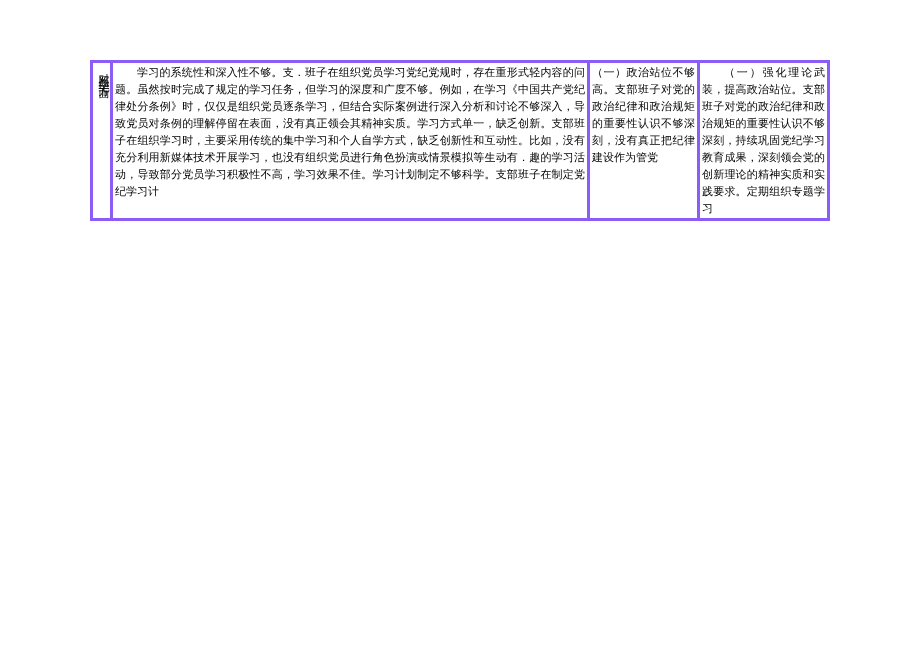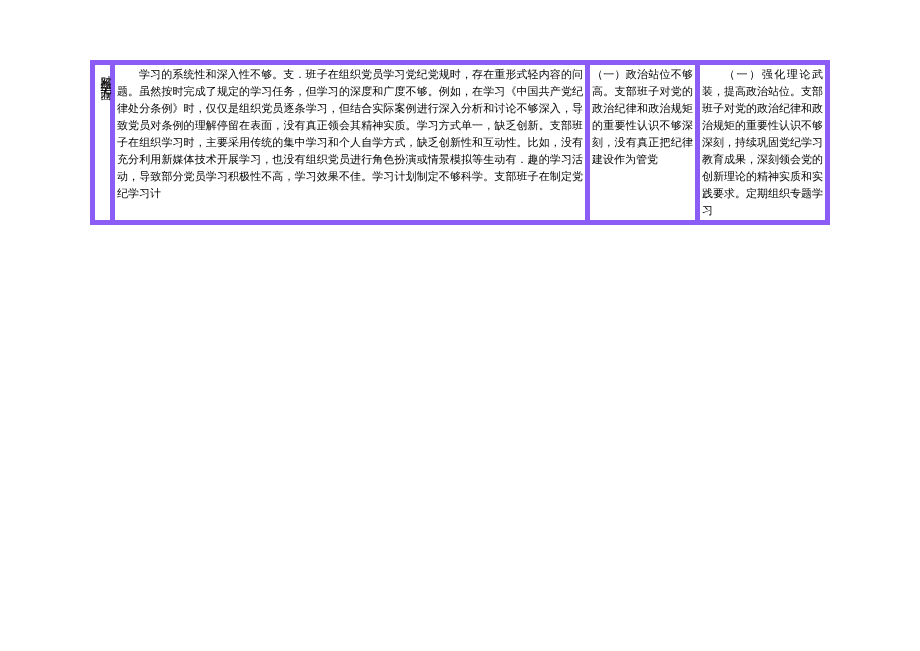--- a/index.html
+++ b/index.html
@@ -13,21 +13,21 @@
       padding: 60px 90px;
       font-size: 11px;
       color: #000;
     }
     .doc-table {
       border-collapse: collapse;
       width: 100%;
       table-layout: fixed;
     }
     .doc-table td {
-      border: 5px solid #8b5cf6;
+      border: 3px solid #8b5cf6;
       padding: 1px 2px;
       vertical-align: top;
       line-height: 1.55;
     }
     .vertical-header {
       width: 20px;
       text-align: center;
       vertical-align: middle;
       font-size: 11px;
     }

